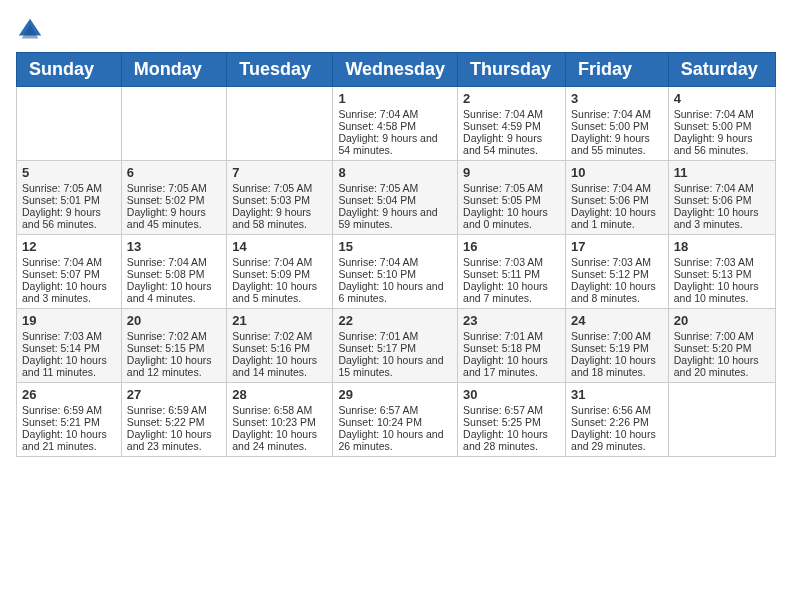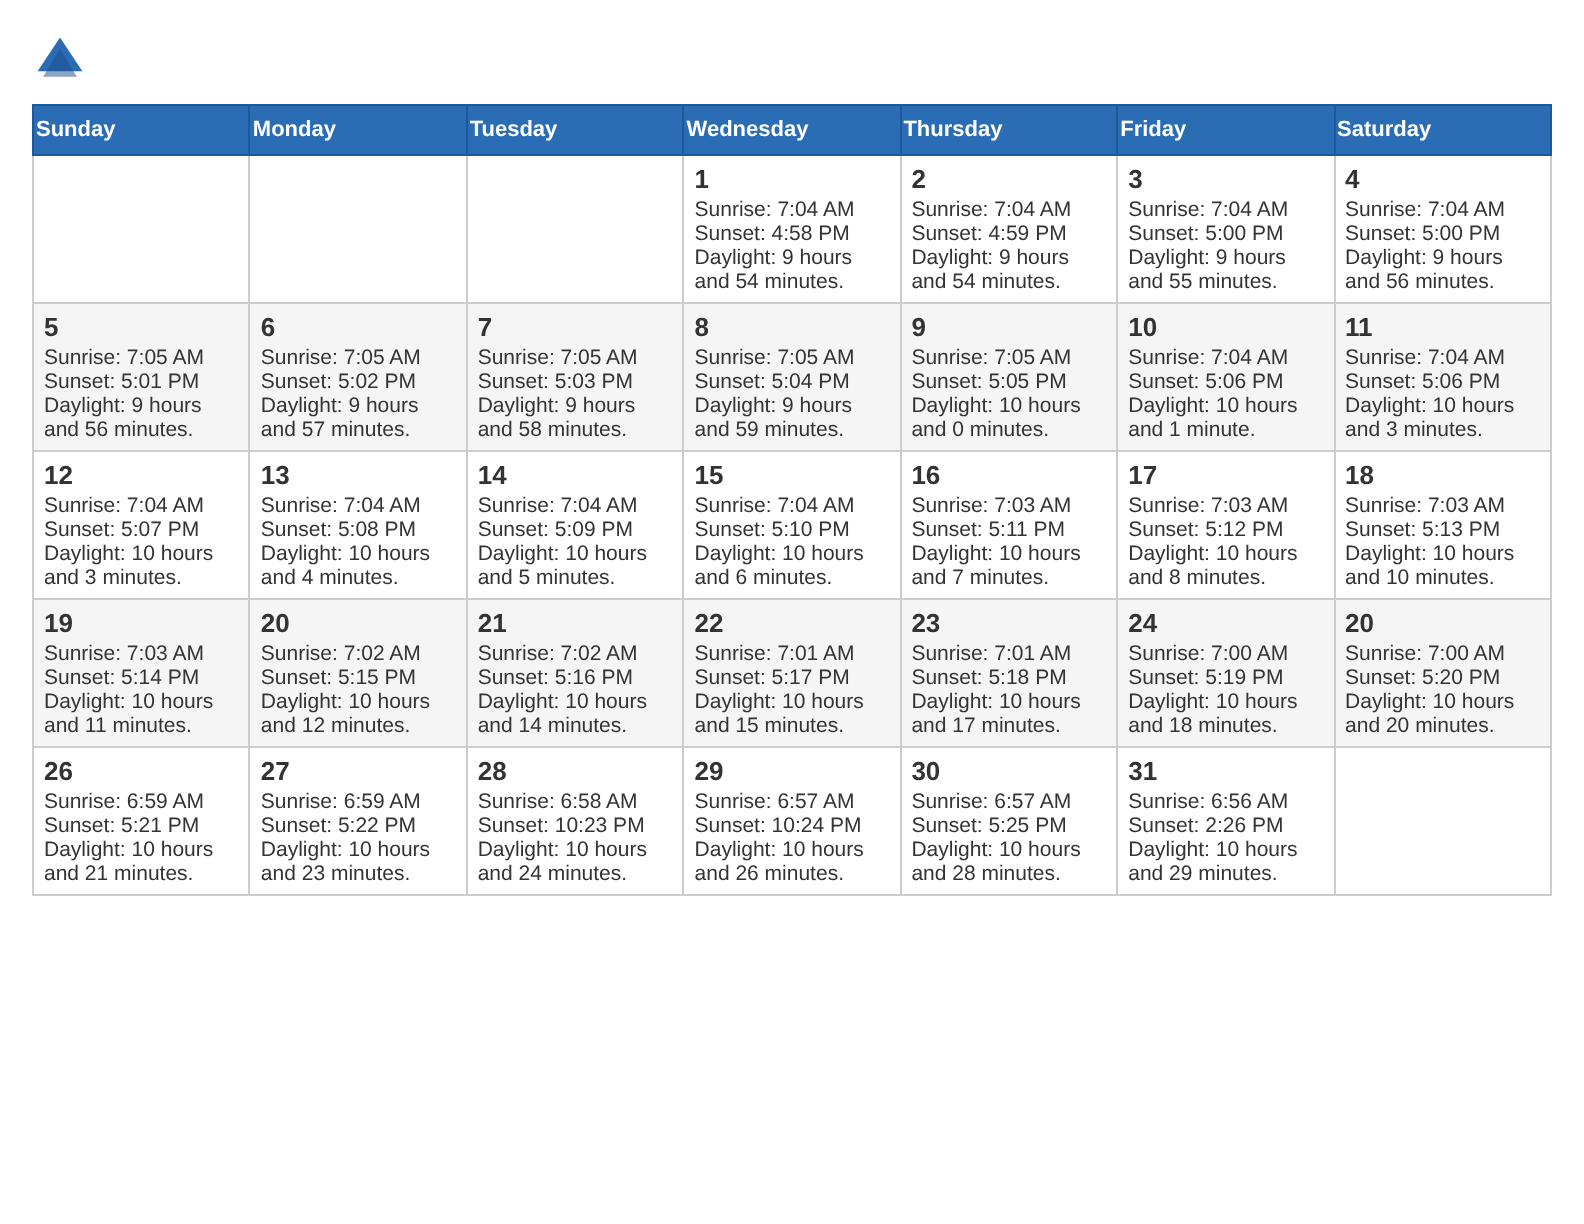--- a/index.html
+++ b/index.html
@@ -48,23 +48,23 @@
       color: #444;
     }
     .calendar {
       width: 100%;
       border-collapse: collapse;
       border: 1px solid #ccc;
     }
     .calendar th {
       background-color: #2a6db5;
       color: #fff;
-      font-size: 11px;
-      font-weight: bold;
-      padding: 6px 1px;
+      font-size: 18px;
+      font-weight: bold;
+      padding: 6px 12px;
       text-align: left;
       border: 1px solid #1a5a9a;
     }
     .calendar td {
       vertical-align: top;
       border: 1px solid #ccc;
       padding: 4px 5px;
       font-size: 10.5px;
       color: #333;
       width: calc(100% / 7);
@@ -149,21 +149,21 @@
         <td>
           <span class="day-num">5</span>
           <div>Sunrise: 7:05 AM</div>
           <div>Sunset: 5:01 PM</div>
           <div>Daylight: 9 hours and 56 minutes.</div>
         </td>
         <td>
           <span class="day-num">6</span>
           <div>Sunrise: 7:05 AM</div>
           <div>Sunset: 5:02 PM</div>
-          <div>Daylight: 9 hours and 57 minutes.</div>
+          <div>Daylight: 9 hours and 45 minutes.</div>
         </td>
         <td>
           <span class="day-num">7</span>
           <div>Sunrise: 7:05 AM</div>
           <div>Sunset: 5:03 PM</div>
           <div>Daylight: 9 hours and 58 minutes.</div>
         </td>
         <td>
           <span class="day-num">8</span>
           <div>Sunrise: 7:05 AM</div>

